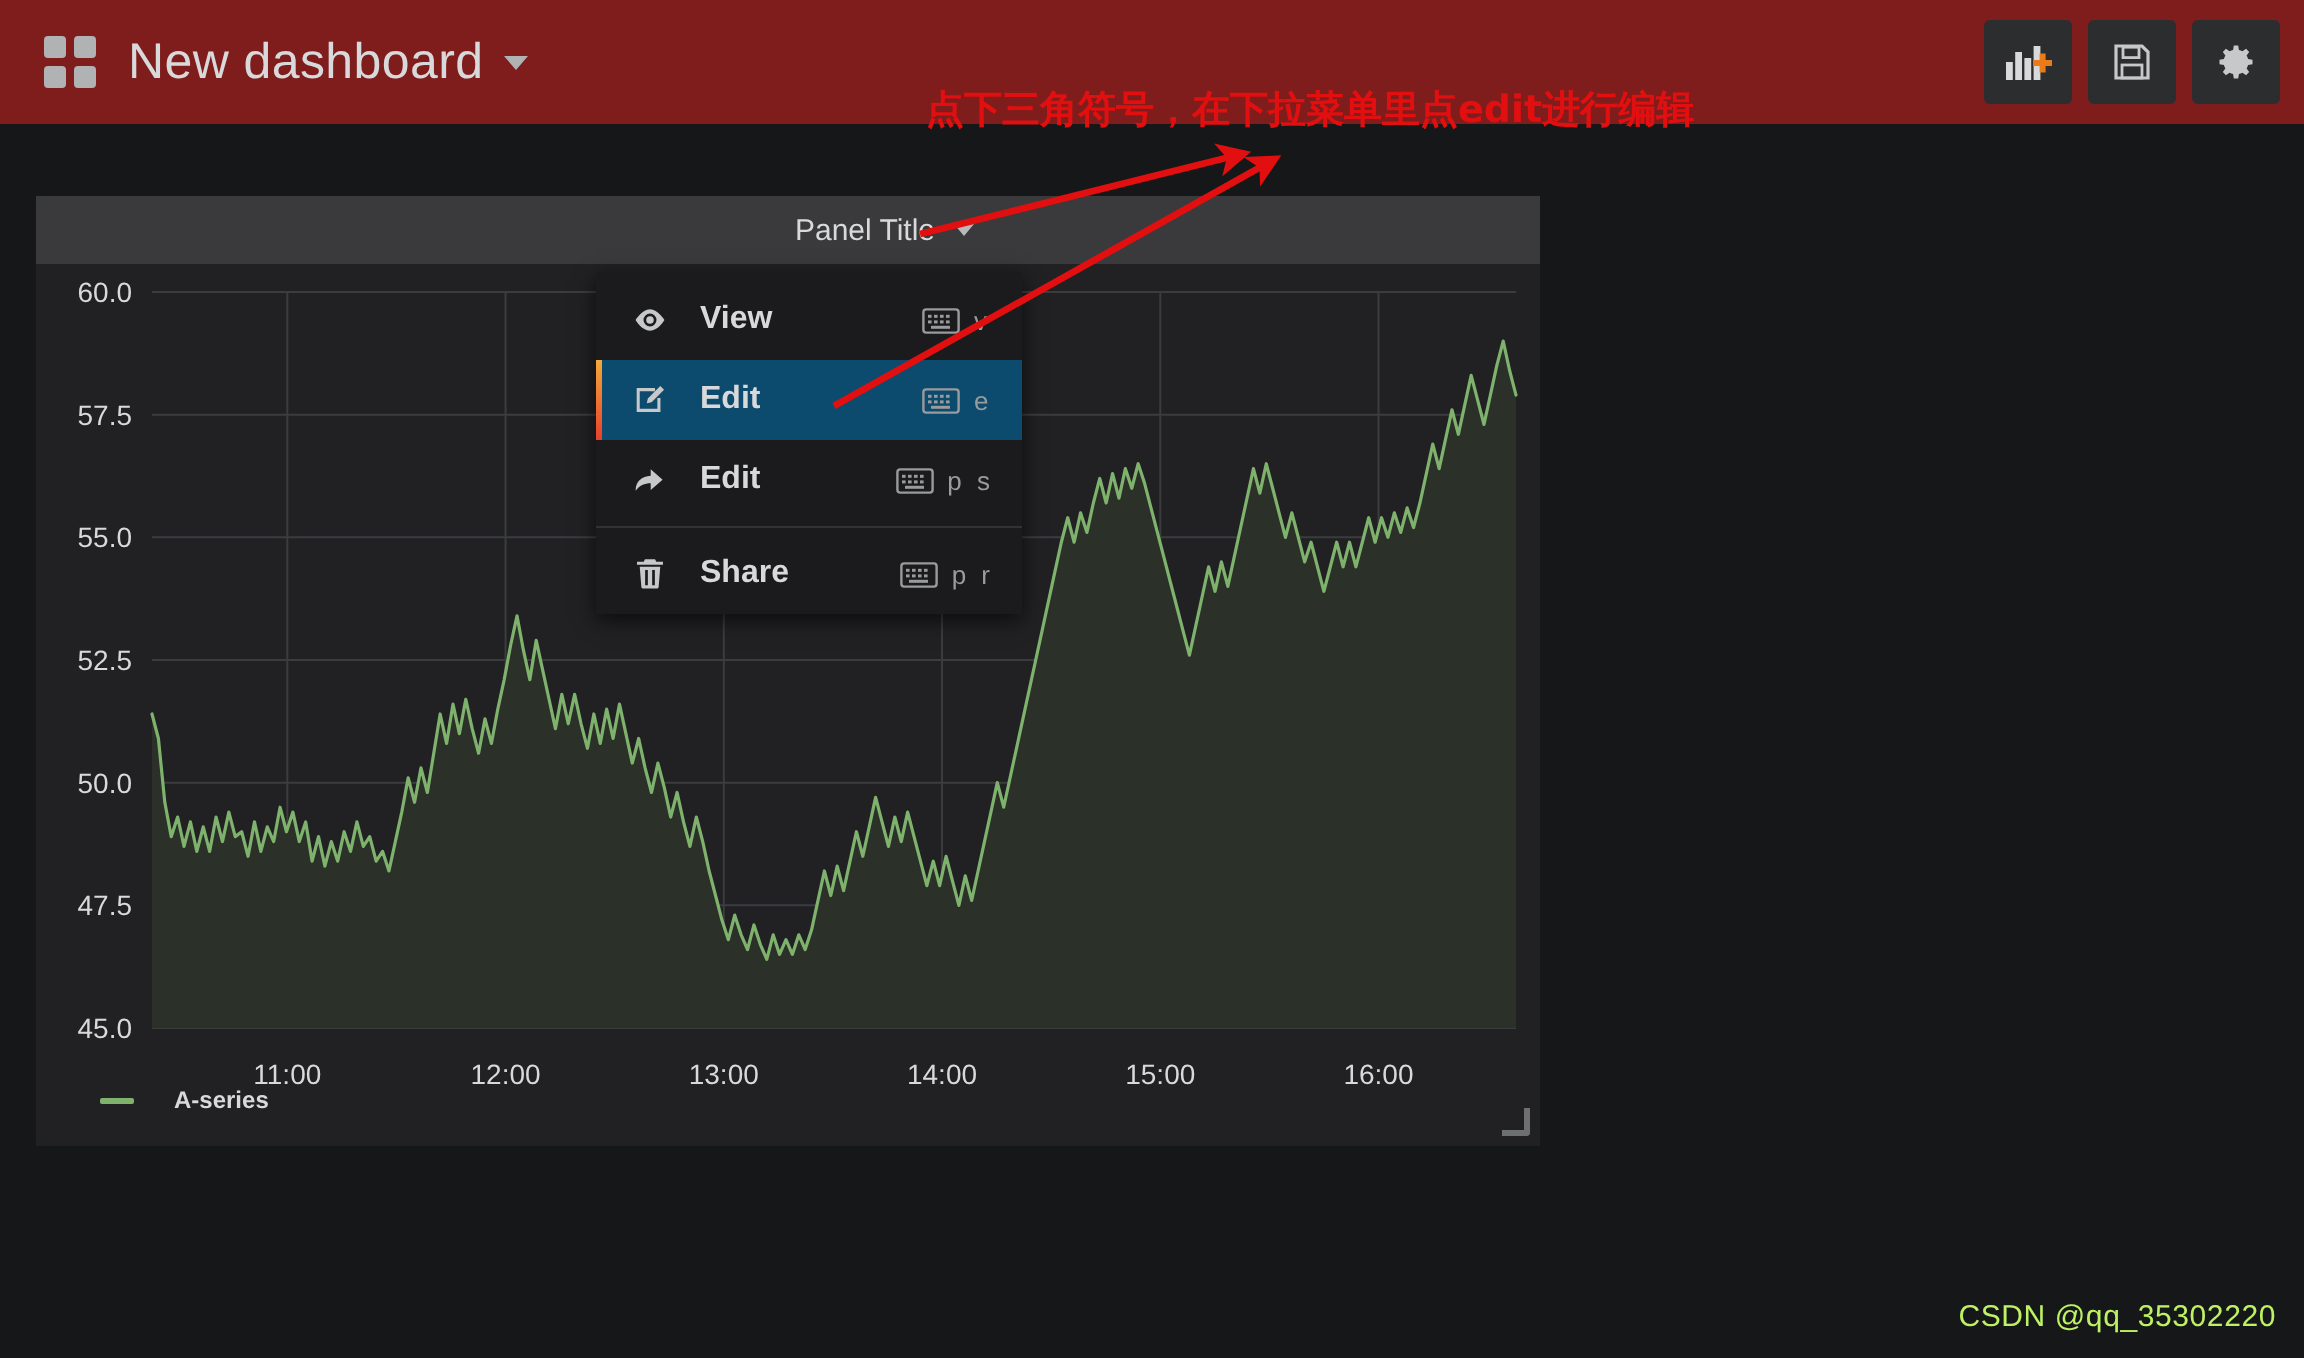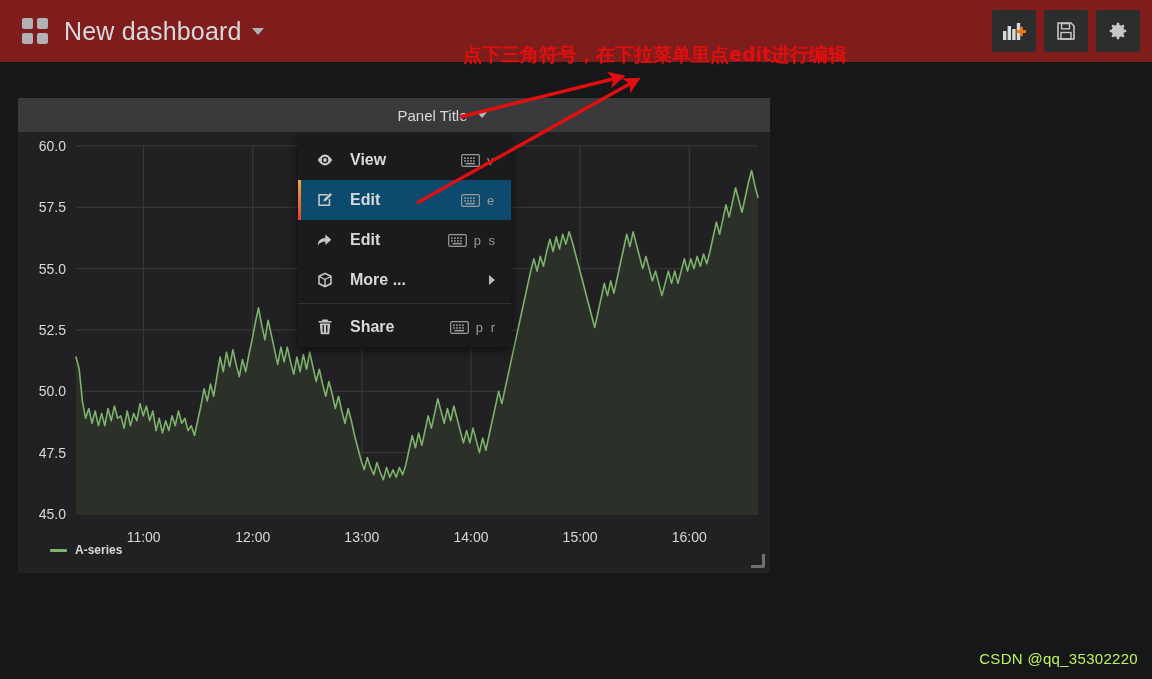--- a/index.html
+++ b/index.html
@@ -117,21 +117,21 @@
 
   
   .chart-svg { display: block; }
 
   
   .legend {
     position: absolute;
     left: 32px; bottom: 16px;
     display: flex;
     align-items: center;
-    gap: 8px;
+    gap: 20px;
   }
   .legend-swatch {
     width: 17px; height: 3px;
     background: #7eb26d;
     border-radius: 1px;
   }
   .legend-label {
     font-size: 12px;
     color: #d8d9da;
     font-weight: bold;
@@ -393,30 +393,20 @@
           <rect x="12" y="3.4" width="1.8" height="1.5" fill="#9a9b9c"></rect>
           <rect x="3" y="6.2" width="1.8" height="1.5" fill="#9a9b9c"></rect>
           <rect x="6" y="6.2" width="1.8" height="1.5" fill="#9a9b9c"></rect>
           <rect x="9" y="6.2" width="1.8" height="1.5" fill="#9a9b9c"></rect>
           <rect x="12" y="6.2" width="1.8" height="1.5" fill="#9a9b9c"></rect>
           <rect x="4.5" y="8.9" width="9.5" height="1.5" fill="#9a9b9c"></rect>
         </svg>
         <span class="ctx-keys">p s</span>
       </span>
     </div>
-    <div class="ctx-item">
-      <span class="ctx-ico">
-        <svg width="18" height="18" viewBox="0 0 20 20">
-          <path fill="#c7c8c9" d="M10 1.6L2.5 5.4v9.2L10 18.4l7.5-3.8V5.4L10 1.6zm0 2l5 2.5-5 2.5-5-2.5 5-2.5zM4.2 7.3l5 2.5v5.9l-5-2.5V7.3zm6.6 8.4V9.8l5-2.5v5.9l-5 2.5z"></path>
-        </svg>
-      </span>
-      <span class="ctx-label">More ...</span>
-      <span class="ctx-spacer"></span>
-      <span class="ctx-arrow"></span>
-    </div>
     <div class="ctx-sep"></div>
     <div class="ctx-item">
       <span class="ctx-ico">
         <svg width="18" height="18" viewBox="0 0 20 20">
           <path fill="#c7c8c9" d="M7.2 1.8h5.6l.7 1.4h3.7v1.7H2.8V3.2h3.7l.7-1.4zM4.3 6h11.4l-.9 11.2a1 1 0 01-1 .9H6.2a1 1 0 01-1-.9L4.3 6zm3 1.8v8.4h1.5V7.8H7.3zm3.9 0v8.4h1.5V7.8h-1.5z"></path>
         </svg>
       </span>
       <span class="ctx-label">Share</span>
       <span class="ctx-spacer"></span>
       <span class="ctx-shortcut">

